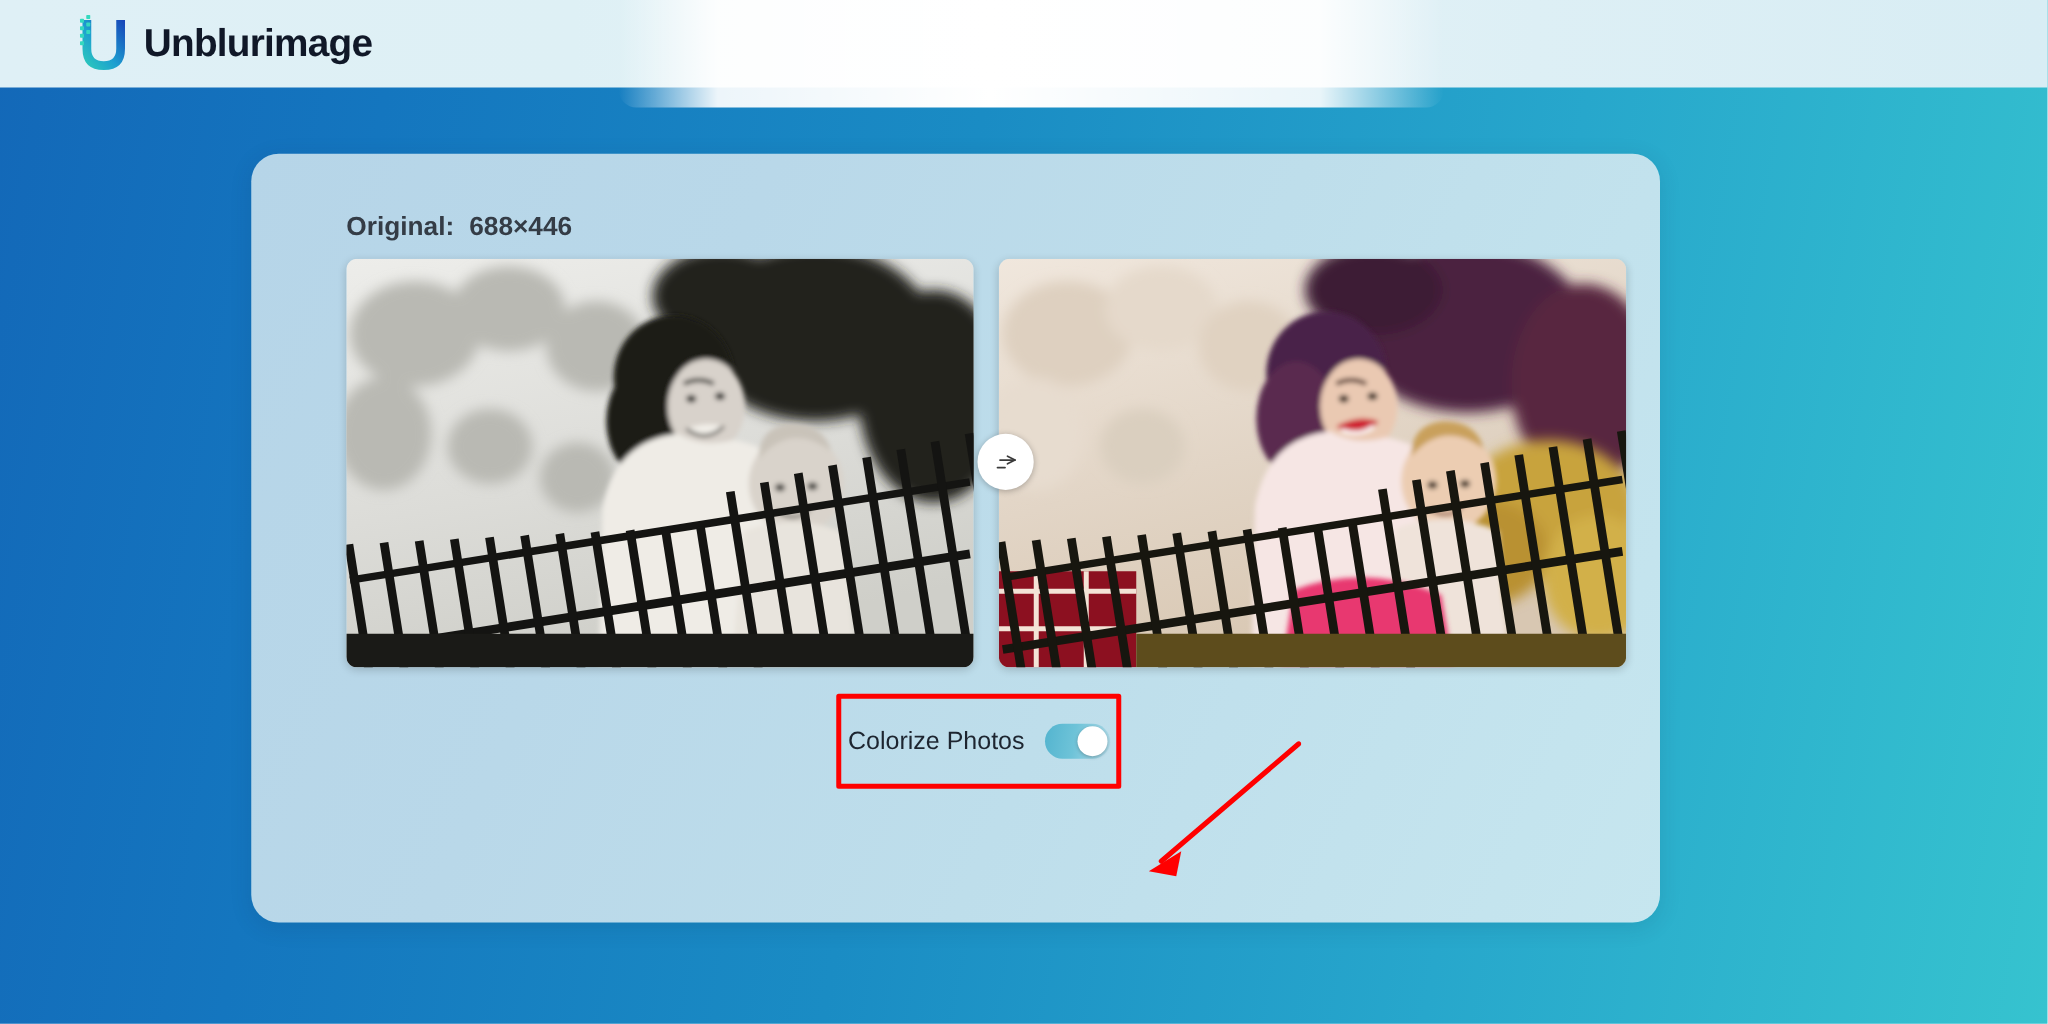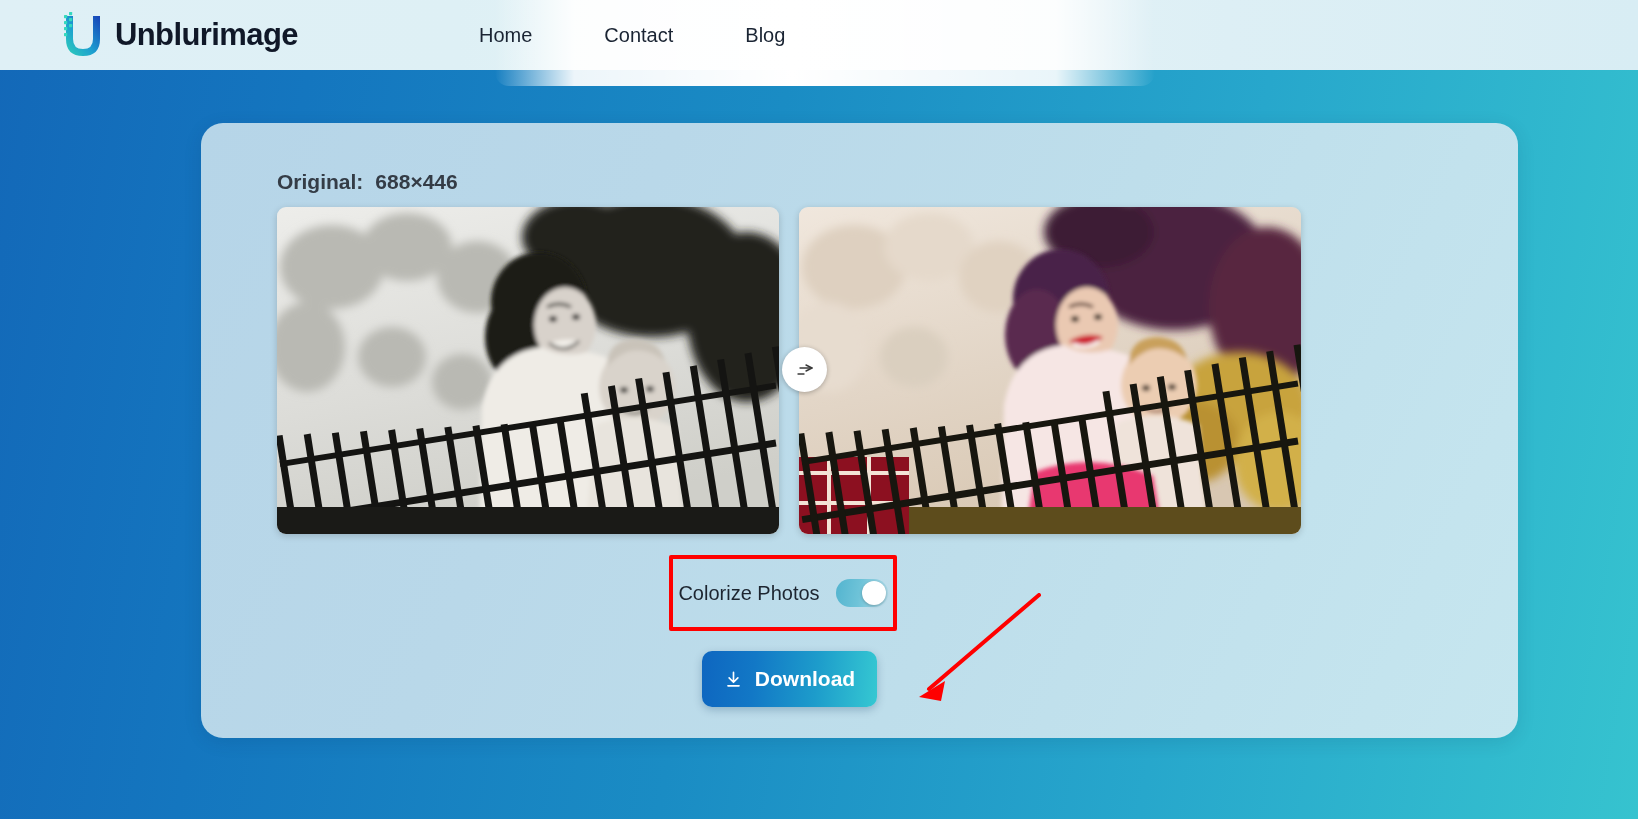--- a/index.html
+++ b/index.html
@@ -94,21 +94,21 @@
     width: 34px; height: 34px;
     display: flex; align-items: center; justify-content: center;
     cursor: pointer;
   }
   .moon-btn svg { width: 28px; height: 28px; }
 
   
   .card {
     position: absolute;
     left: 201px; top: 123px;
-    width: 1317px; height: 615px;
+    width: 1127px; height: 615px;
     background: linear-gradient(115deg, #b6d5e8 0%, #b9d8e9 30%, #bedeeb 60%, #c6e6ef 100%);
     border-radius: 22px;
     box-shadow: 0 4px 18px rgba(5,40,70,0.12);
   }
 
   .panel-labels {
     position: absolute;
     top: 47px; left: 0; width: 100%;
     height: 30px;
   }
@@ -240,25 +240,20 @@
         <rect x="2" y="15" width="3.2" height="3.2" rx="0.6"></rect>
         <rect x="2" y="21" width="3.2" height="3.2" rx="0.6"></rect>
         <rect x="7" y="0" width="3.2" height="3.2" rx="0.6"></rect>
         <rect x="7" y="6" width="3.2" height="3.2" rx="0.6"></rect>
         <rect x="7" y="12" width="3.2" height="3.2" rx="0.6"></rect>
       </g>
     </svg>
     <span class="brand-name">Unblurimage</span>
   </div>
 
-  <nav class="nav">
-    <a href="#">Home</a>
-    <a href="#">Contact</a>
-    <a href="#">Blog</a>
-  </nav>
 
 </header>
 
 <section class="card">
 
   <div class="panel-labels">
     <div class="panel-label" id="label-original">
       <span>Original:</span><span class="val">688×446</span>
     </div>
   </div>
@@ -458,20 +453,13 @@
     <div class="toggle">
       <div class="knob"></div>
     </div>
   </div>
 
   <svg class="arrow-svg" viewBox="0 0 140 120">
     <path d="M138 2 L28 96" stroke="#ff0000" stroke-width="4" fill="none" stroke-linecap="round"></path>
     <path d="M18 104 L44 88 L40 108 Z" fill="#ff0000"></path>
   </svg>
 
-  <button class="download-btn">
-    <svg viewBox="0 0 24 24">
-      <path d="M12 3 V15 M6.5 10 L12 15.5 L17.5 10" fill="none" stroke="#ffffff" stroke-width="2.1" stroke-linecap="round" stroke-linejoin="round"></path>
-      <path d="M5 20 H19" stroke="#ffffff" stroke-width="2.1" stroke-linecap="round"></path>
-    </svg>
-    <span>Download</span>
-  </button>
 </section>
 
 </body></html>

